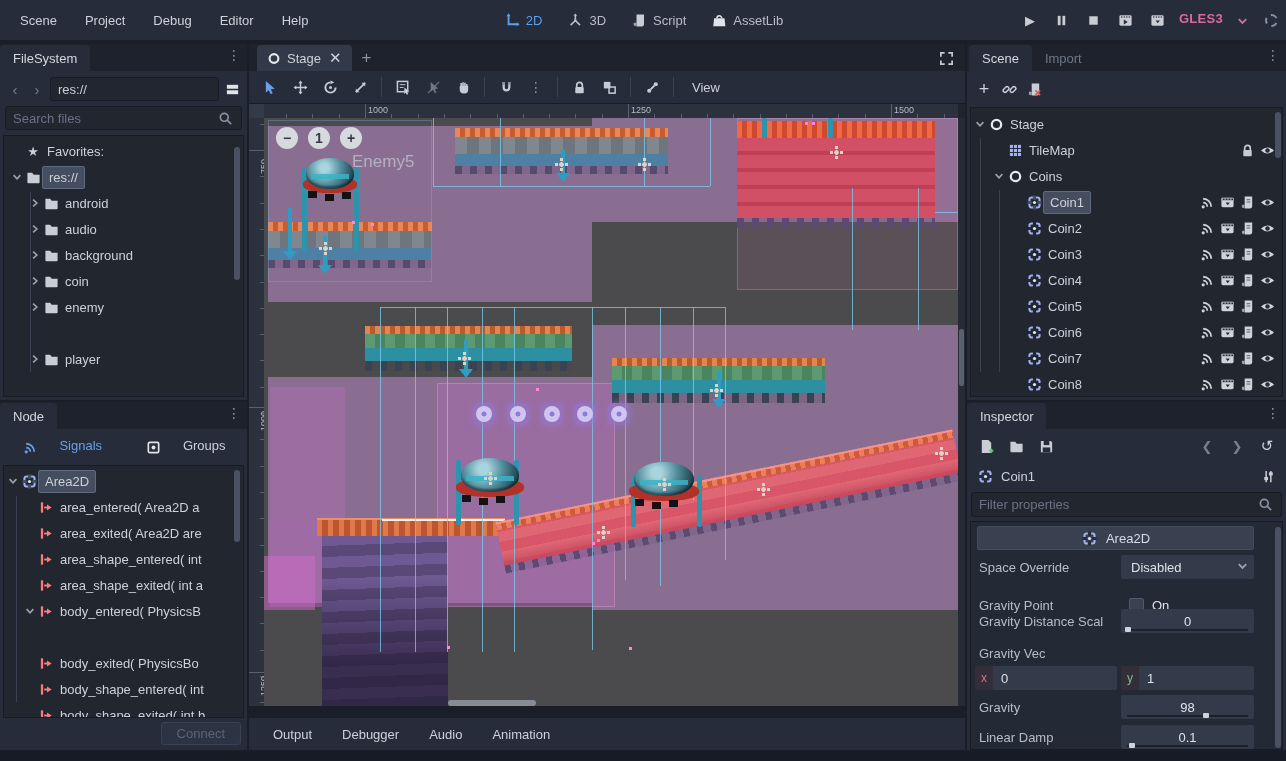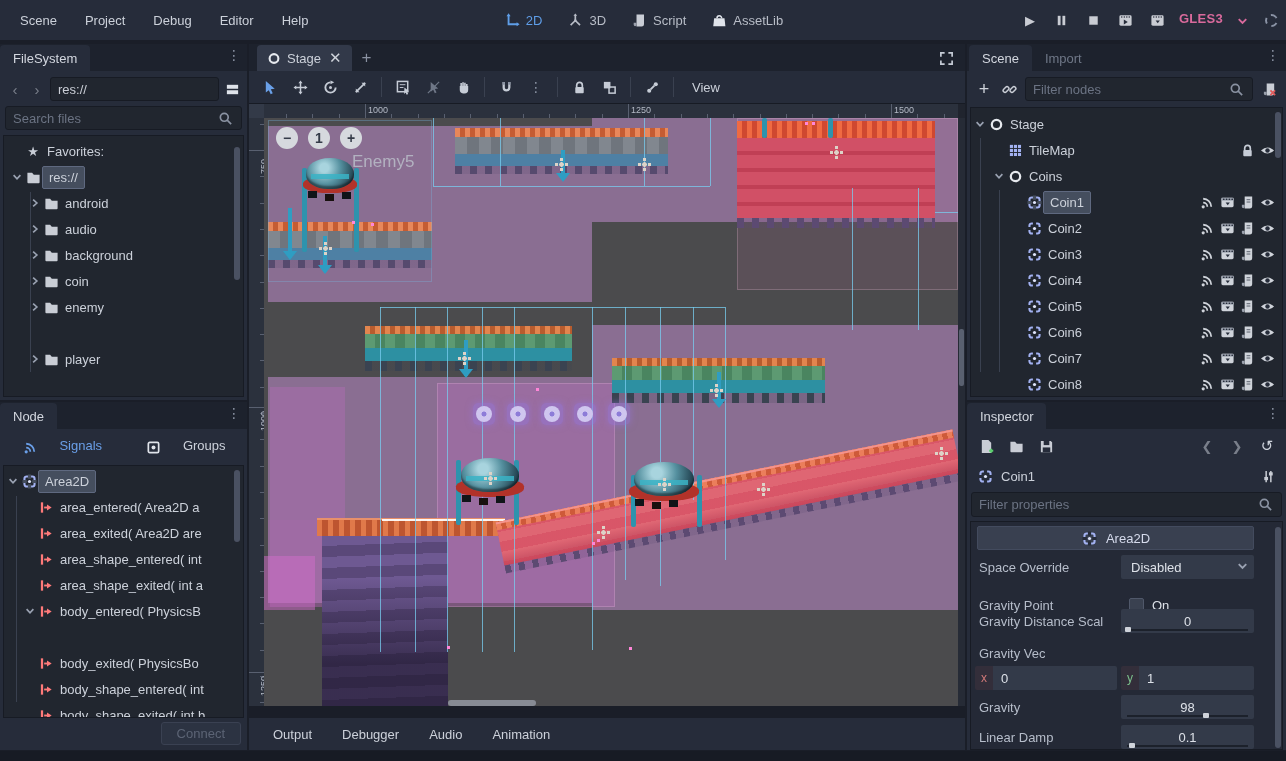--- a/index.html
+++ b/index.html
@@ -823,29 +823,20 @@
       <div class="vdots">⋮</div>
     </div>
     <div id="scene-toolbar">
       <span class="icn" style="font-size:18px;color:#cfd3da">+</span>
       <span class="icn">
           <svg width="15" height="15" viewBox="0 0 16 16">
             <rect x="0.8" y="6" width="7" height="4" rx="2" fill="none" stroke="#c9cdd5" stroke-width="1.6" transform="rotate(-45 4.3 8)"></rect>
             <rect x="8.2" y="6" width="7" height="4" rx="2" fill="none" stroke="#c9cdd5" stroke-width="1.6" transform="rotate(-45 11.7 8)"></rect>
           </svg>
         </span>
-      <div id="scene-filter" class="tfield">
-          <span class="ph">Filter nodes</span>
-          <span class="icn">
-            <svg width="15" height="15" viewBox="0 0 16 16">
-              <circle cx="6.7" cy="6.7" r="4.2" fill="none" stroke="#8a92a2" stroke-width="1.8"></circle>
-              <path d="M9.8 9.8 L14 14" stroke="#8a92a2" stroke-width="1.8"></path>
-            </svg>
-          </span>
-        </div>
       <span class="icn">
           <svg width="15" height="15" viewBox="0 0 16 16">
             <path d="M5 1.5 h8 v10.5 a2.5 2.5 0 0 1 -2.5 2.5 H5z" fill="#c9cdd5"></path>
             <path d="M2 10.5 h3 v2 a1.5 1.5 0 0 1 -3 0z" fill="#9aa0ac"></path>
             <path d="M9 9 l5 5 M14 9 l-5 5" stroke="#e05a5a" stroke-width="1.8"></path>
           </svg>
         </span>
     </div>
     <div id="scene-tree" class="well">
         <div class="trow" style="top: 3px;">

